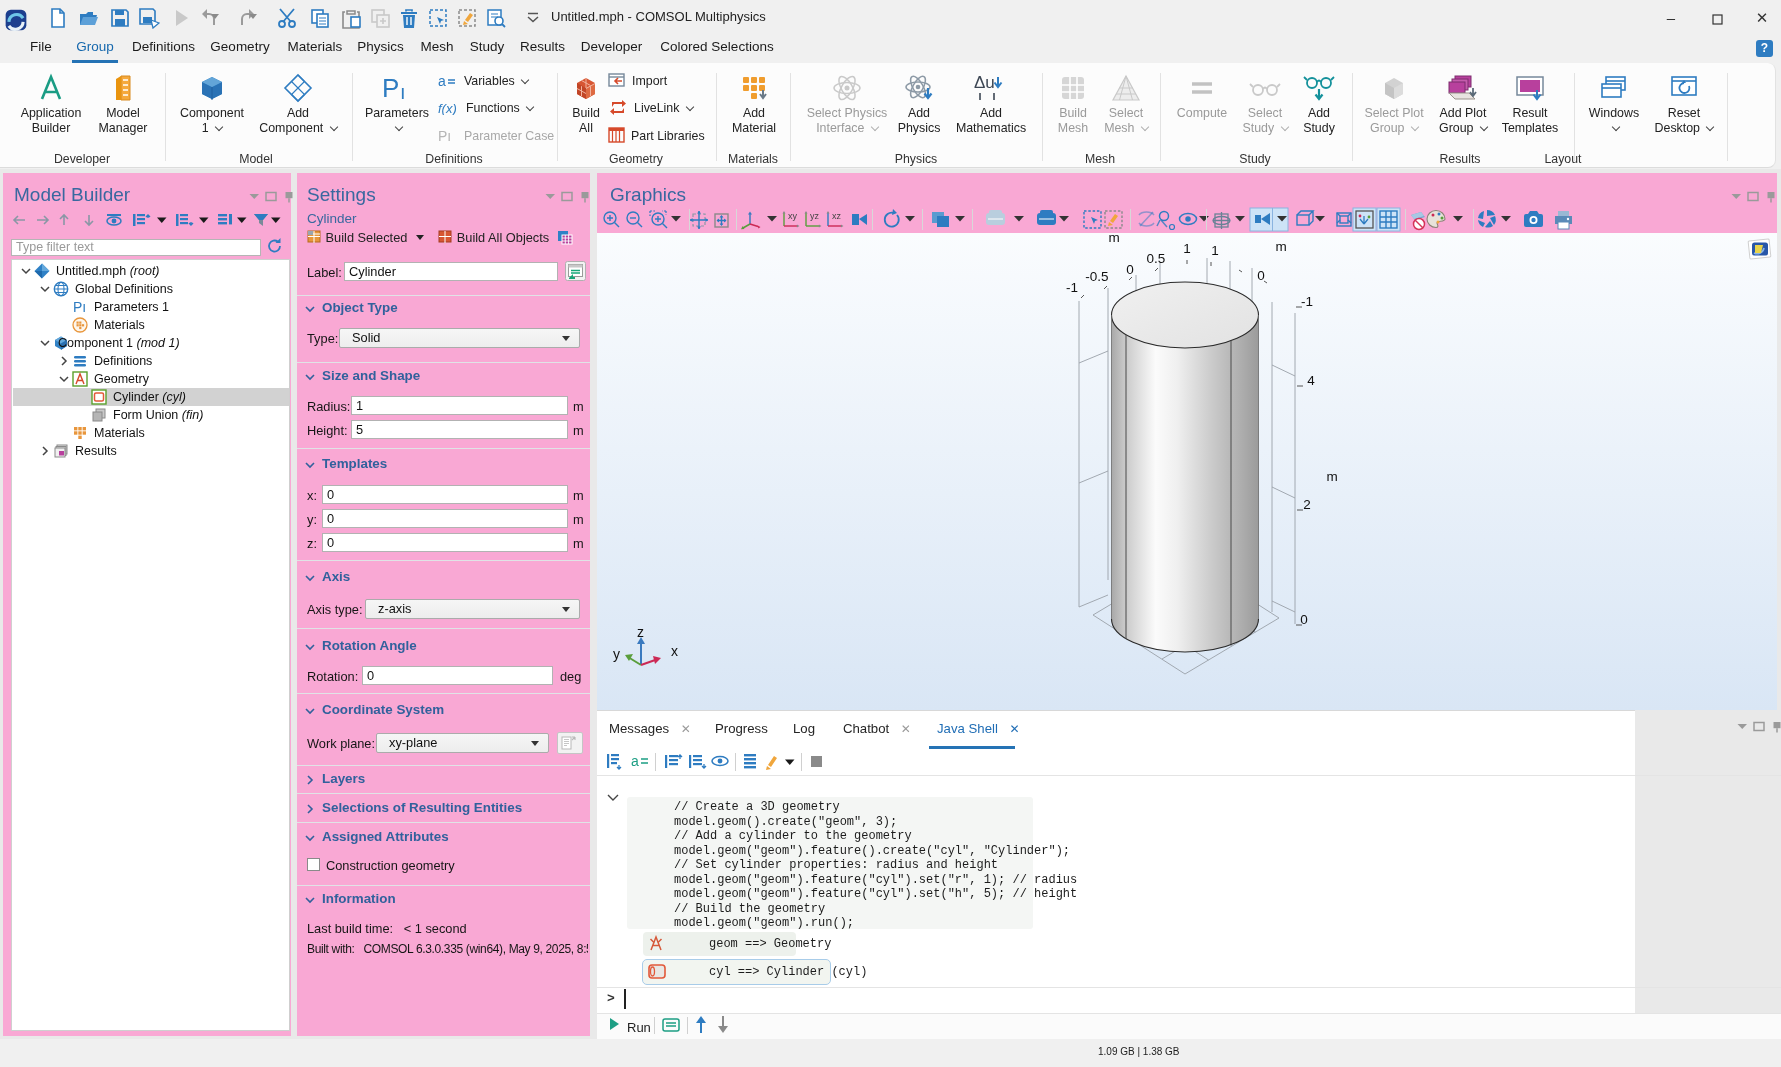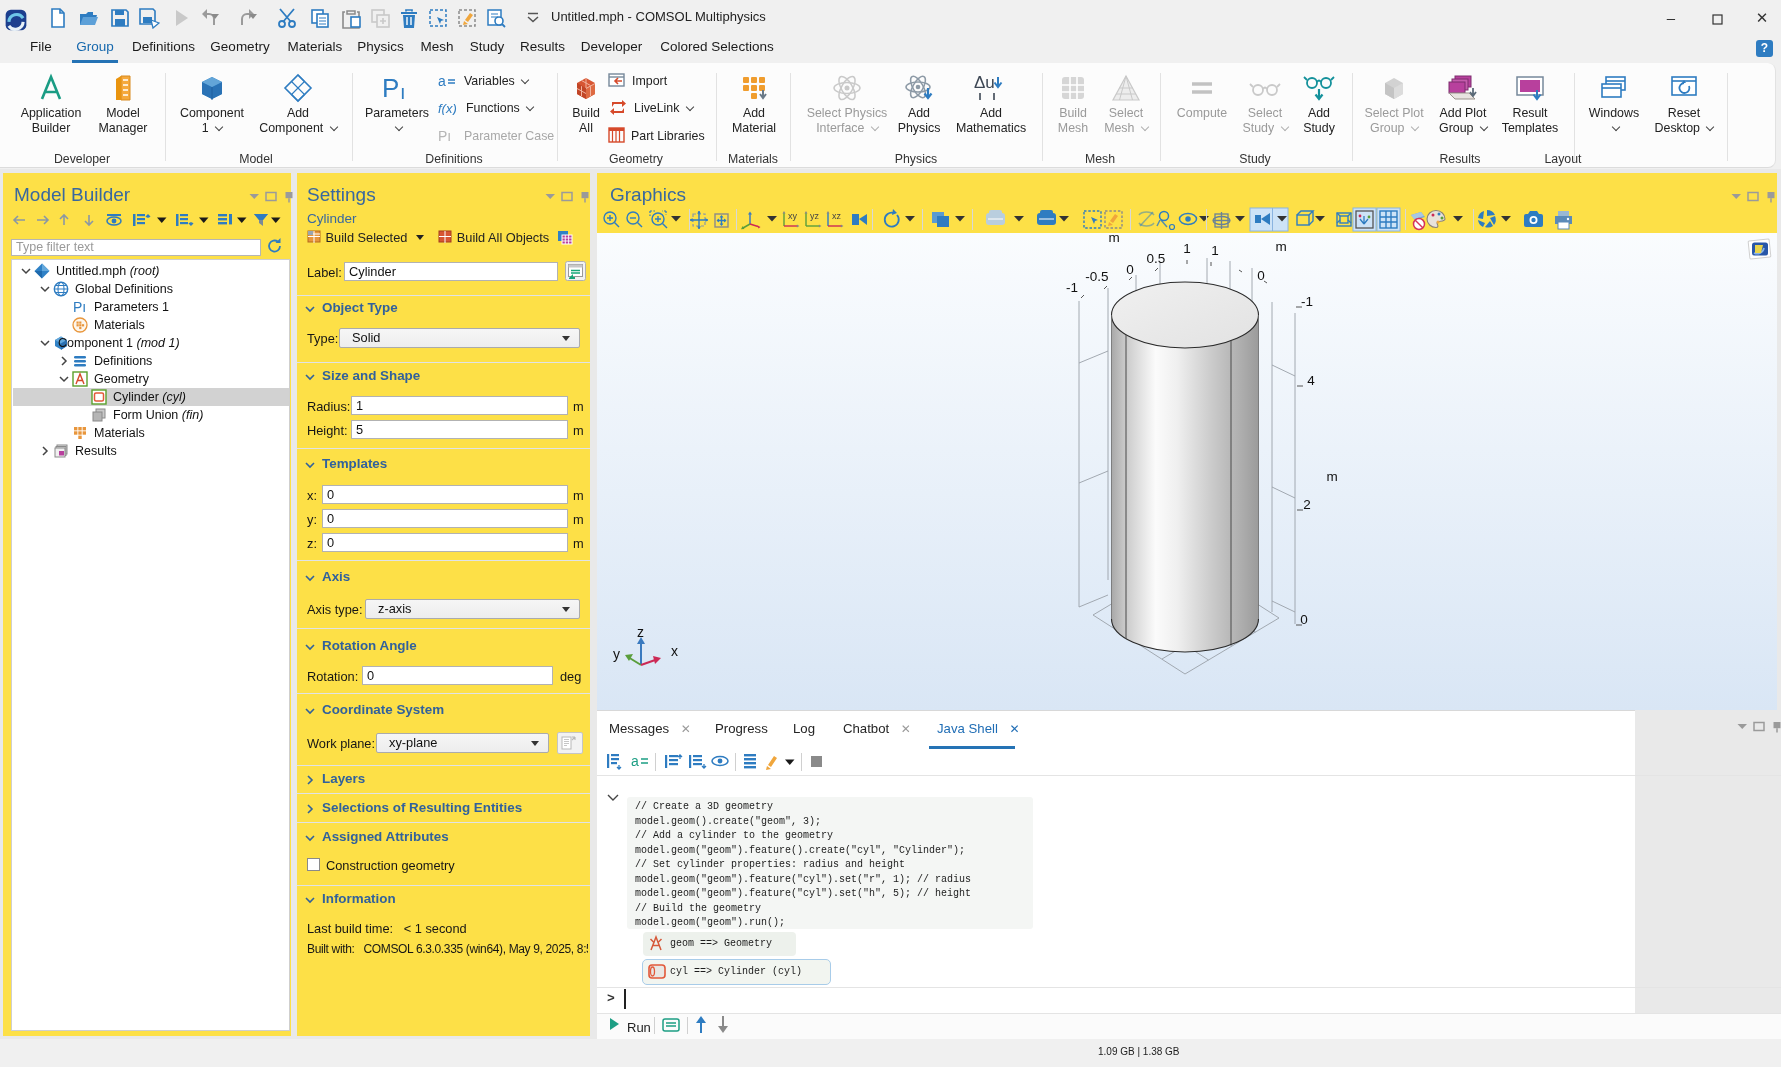--- a/index.html
+++ b/index.html
@@ -22,21 +22,21 @@
 .bigbtn { position:absolute; top:10px; text-align:center; font-size:12.4px; color:#222; line-height:15px; white-space:nowrap; }
 .bigbtn .ic { margin:0 auto 3px auto; }
 .bigbtn.gray { color:#9a9a9a; }
 .smallrow { position:absolute; height:18px; font-size:12.4px; color:#222; line-height:18px; white-space:nowrap; }
 .smallrow .ic { display:inline-block; vertical-align:-3px; margin-right:6px; }
 .smallrow.gray { color:#a8a8a8; }
 .chev { display:inline-block; width:6px; height:6px; border-right:1.7px solid #444; border-bottom:1.7px solid #444; transform:rotate(45deg); vertical-align:2px; margin-left:4px; }
 .bigbtn.gray .chev, .smallrow.gray .chev { border-color:#b0b0b0; }
 
 .mainwrap { position:absolute; left:0; top:169px; width:1781px; height:870px; background:#e9e9e9; }
-.panel { position:absolute; top:173px; height:863px; background:#fde047; }
+.panel { position:absolute; top:173px; height:863px; background:#f9a8d4; }
 .ptitle { font-size:19px; color:#39689f; }
 .pwinbtns { position:absolute; top:18px; color:#8a8a8a; }
 .filterbox { position:absolute; left:8px; top:60px; width:250px; height:17px; background:#fff; border:1px solid #b5b5b5; font-size:12.5px; color:#9a9a9a; line-height:15px; padding-left:4px; }
 .treebox { position:absolute; left:8px; top:86px; width:279px; height:772px; background:#fff; border:1px solid #cfcfcf; }
 .trow { position:absolute; left:1px; height:18px; width:276px; font-size:12.5px; line-height:18px; white-space:nowrap; color:#111; }
 .trow i { font-style:italic; }
 .trow .tic { position:absolute; top:1px; width:16px; height:16px; }
 .trow .tchev { position:absolute; top:4px; width:10px; height:10px; }
 .trow .ttxt { position:absolute; top:0; }
 .selrow { background:#d2d2d2; }
@@ -47,21 +47,21 @@
 .slabel { position:absolute; font-size:12.8px; color:#161616; white-space:nowrap; }
 .sinput { position:absolute; height:19px; background:#fff; border:1px solid #b2b2b2; font-size:12.8px; line-height:17px; padding-left:4px; color:#111; }
 .scombo { position:absolute; height:20px; background:linear-gradient(#f6f6f6,#ededed); border:1px solid #ababab; font-size:12.8px; line-height:18px; padding-left:12px; color:#111; border-radius:2px; }
 .scombo:after { content:""; position:absolute; right:9px; top:7px; width:0; height:0; border-left:4.5px solid transparent; border-right:4.5px solid transparent; border-top:5px solid #333; }
 
 .gfx-grad { position:absolute; left:0; top:63px; width:1184px; height:478px; background:linear-gradient(#fafcfe,#d9e6f5); }
 
 .msgpanel { position:absolute; left:597px; top:541px; width:1184px; height:326px; background:#fff; border-top:1px solid #d8d8d8; }
 .btab { position:absolute; top:3px; height:30px; line-height:30px; font-size:13.2px; color:#252525; white-space:nowrap; }
 .btab .x { color:#9a9a9a; font-size:12px; margin-left:8px; }
-.code { position:absolute; font-family:"Liberation Mono",monospace; font-size:10px; line-height:14.55px; color:#1c1c1c; white-space:pre; }
+.code { position:absolute; font-family:"Liberation Mono",monospace; font-size:12px; line-height:14.55px; color:#1c1c1c; white-space:pre;margin-left:39px; }
 
 .statusbar { position:absolute; left:0; top:1039px; width:1781px; height:28px; background:#f0f0f0; }
 </style>
 </head>
 <body>
 
 <div class="titlebar">
   <svg class="tb-ic" style="left:5px;top:9px" width="17" height="17" viewBox="0 0 17 17">
       <rect x="0.5" y="0.5" width="16" height="16" rx="4" fill="#1c3f8e"></rect>
       <path d="M3 10a6 6 0 0 1 11-3" fill="none" stroke="#6ec6e8" stroke-width="2.4"></path>

